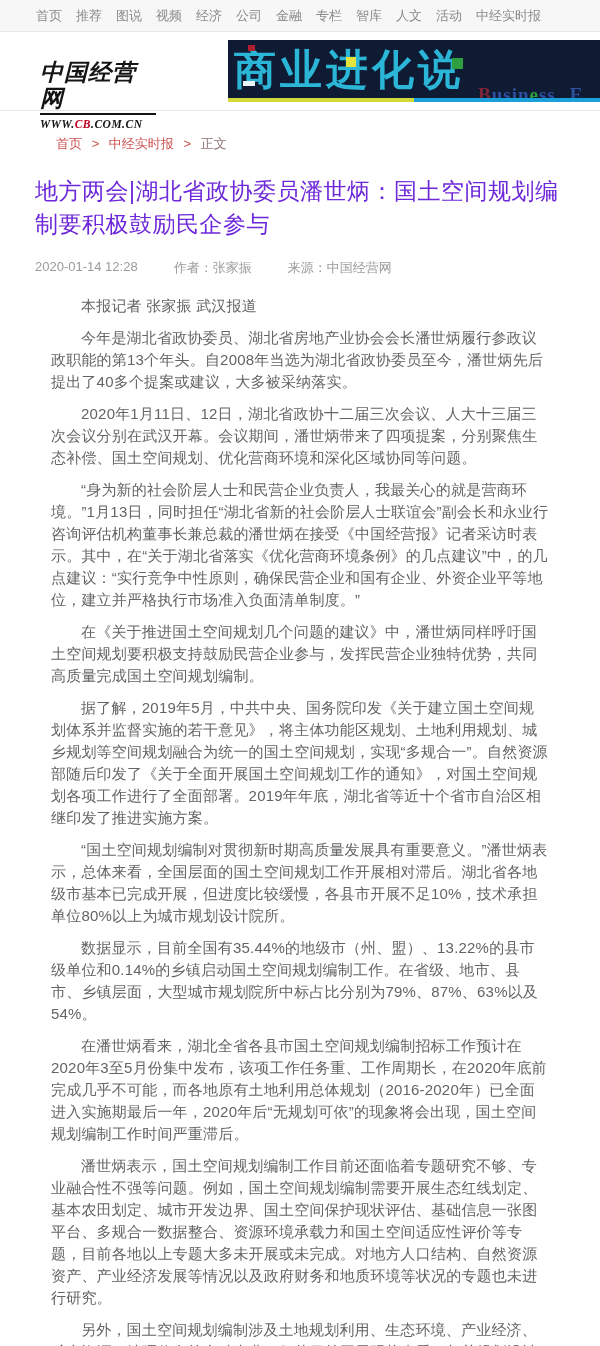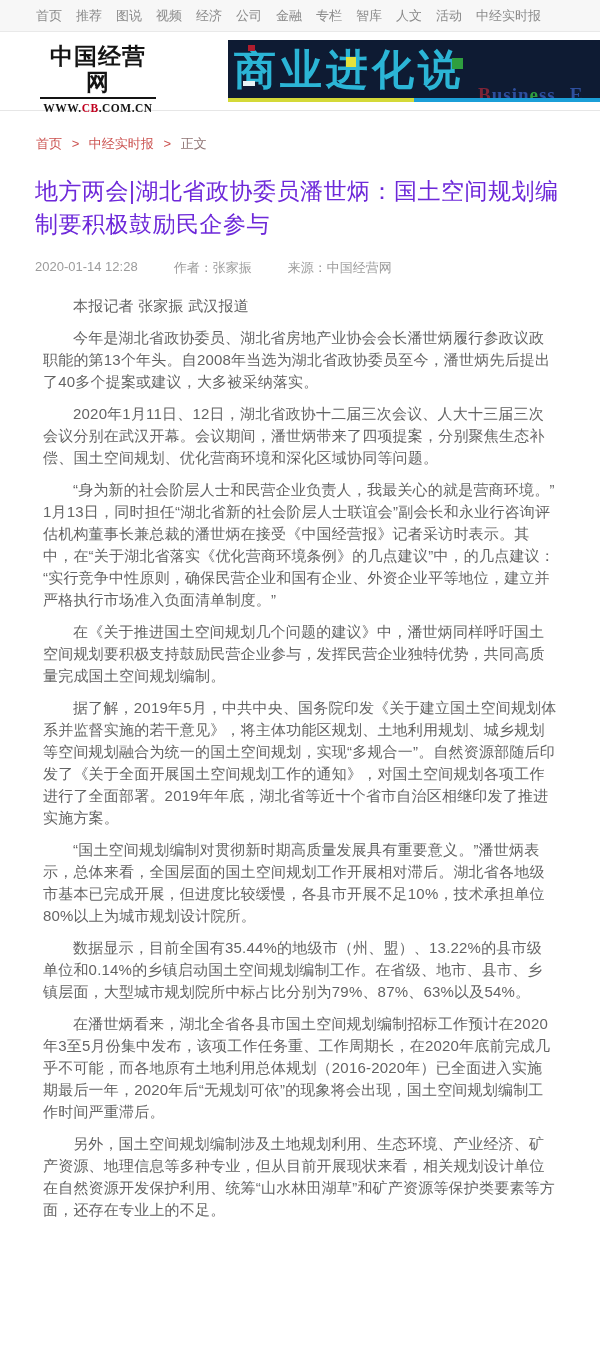--- a/index.html
+++ b/index.html
@@ -10,21 +10,21 @@
   }
   
   .topnav{
     height:31px;background:#f7f7f7;border-bottom:1px solid #e9e9e9;
     display:flex;align-items:center;padding-left:36px;gap:14px;
     font-size:13px;color:#8a8a8a;white-space:nowrap;
   }
   .topnav span{cursor:pointer;}
   
   .header{position:relative;height:78px;background:#fff;border-bottom:1px solid #e6e6e6;}
-  .logo{position:absolute;left:40px;top:12px;width:116px;text-align:center;cursor:pointer;}
+  .logo{position:absolute;left:40px;top:28px;width:116px;text-align:left;cursor:pointer;font-style:italic;}
   .logo-title{
     font-family:"Liberation Serif", serif;font-weight:bold;
     font-size:23px;color:#141414;letter-spacing:1px;line-height:26px;
   }
   .logo-rule{height:2px;background:#141414;margin:1px 0 3px;}
   .logo-url{font-family:"Liberation Serif", serif;font-weight:bold;font-size:11.5px;color:#141414;letter-spacing:.5px;}
   .logo-cb{color:#c1001f;}
   
   .banner{
     position:absolute;left:228px;right:0;top:8px;height:62px;
@@ -44,35 +44,35 @@
   .banner-en .en-cut{margin-left:14px;}
   .accent{position:absolute;}
   .accent-red{left:20px;top:5px;width:7px;height:6px;background:#b01d2e;}
   .accent-white{left:15px;top:41px;width:12px;height:5px;background:#e8f3f5;}
   .accent-yellow{left:118px;top:17px;width:10px;height:10px;background:#e4e23c;}
   .accent-green{left:224px;top:18px;width:11px;height:11px;background:#2f9e3f;}
   .stripe{position:absolute;bottom:0;height:4px;}
   .stripe-yellow{left:0;width:50%;background:#d4d938;}
   .stripe-cyan{right:0;width:50%;background:#1b9fd8;}
   
-  .crumbs{margin:24px 36px 0;font-size:13px;color:#cb5250;}
+  .crumbs{margin:24px 56px 0;font-size:13px;color:#cb5250;}
   .crumbs .lnk{color:#cb5250;cursor:pointer;}
   .crumbs .sep{margin:0 6px;color:#cb5250;}
   .crumbs .current{color:#8f7575;}
   
   .title{
     margin:22px 35px 0;font-size:23px;line-height:33px;color:#6d28d9;
     font-weight:400;letter-spacing:.5px;
   }
   .meta{margin:18px 35px 0;font-size:13px;color:#9b9b9b;display:flex;gap:36px;}
   
   .article{margin:18px 35px 0;padding-bottom:30px;}
   .article p{
     font-size:15px;line-height:22px;color:#646464;
-    text-indent:2em;margin:10px 8px;letter-spacing:.2px;
+    text-indent:2em;margin:10px 16px;letter-spacing:.2px;
   }
 </style>
 </head>
 <body>
 
 <div class="topnav">
   <span>首页</span>
   <span>推荐</span>
   <span>图说</span>
   <span>视频</span>
@@ -122,15 +122,16 @@
 <div class="article">
   <p>本报记者 张家振 武汉报道</p>
   <p>今年是湖北省政协委员、湖北省房地产业协会会长潘世炳履行参政议政职能的第13个年头。自2008年当选为湖北省政协委员至今，潘世炳先后提出了40多个提案或建议，大多被采纳落实。</p>
   <p>2020年1月11日、12日，湖北省政协十二届三次会议、人大十三届三次会议分别在武汉开幕。会议期间，潘世炳带来了四项提案，分别聚焦生态补偿、国土空间规划、优化营商环境和深化区域协同等问题。</p>
   <p>“身为新的社会阶层人士和民营企业负责人，我最关心的就是营商环境。”1月13日，同时担任“湖北省新的社会阶层人士联谊会”副会长和永业行咨询评估机构董事长兼总裁的潘世炳在接受《中国经营报》记者采访时表示。其中，在“关于湖北省落实《优化营商环境条例》的几点建议”中，的几点建议：“实行竞争中性原则，确保民营企业和国有企业、外资企业平等地位，建立并严格执行市场准入负面清单制度。”</p>
   <p>在《关于推进国土空间规划几个问题的建议》中，潘世炳同样呼吁国土空间规划要积极支持鼓励民营企业参与，发挥民营企业独特优势，共同高质量完成国土空间规划编制。</p>
   <p>据了解，2019年5月，中共中央、国务院印发《关于建立国土空间规划体系并监督实施的若干意见》，将主体功能区规划、土地利用规划、城乡规划等空间规划融合为统一的国土空间规划，实现“多规合一”。自然资源部随后印发了《关于全面开展国土空间规划工作的通知》，对国土空间规划各项工作进行了全面部署。2019年年底，湖北省等近十个省市自治区相继印发了推进实施方案。</p>
   <p>“国土空间规划编制对贯彻新时期高质量发展具有重要意义。”潘世炳表示，总体来看，全国层面的国土空间规划工作开展相对滞后。湖北省各地级市基本已完成开展，但进度比较缓慢，各县市开展不足10%，技术承担单位80%以上为城市规划设计院所。</p>
   <p>数据显示，目前全国有35.44%的地级市（州、盟）、13.22%的县市级单位和0.14%的乡镇启动国土空间规划编制工作。在省级、地市、县市、乡镇层面，大型城市规划院所中标占比分别为79%、87%、63%以及54%。</p>
   <p>在潘世炳看来，湖北全省各县市国土空间规划编制招标工作预计在2020年3至5月份集中发布，该项工作任务重、工作周期长，在2020年底前完成几乎不可能，而各地原有土地利用总体规划（2016-2020年）已全面进入实施期最后一年，2020年后“无规划可依”的现象将会出现，国土空间规划编制工作时间严重滞后。</p>
+  <p>潘世炳表示，国土空间规划编制工作目前还面临着专题研究不够、专业融合性不强等问题。例如，国土空间规划编制需要开展生态红线划定、基本农田划定、城市开发边界、国土空间保护现状评估、基础信息一张图平台、多规合一数据整合、资源环境承载力和国土空间适应性评价等专题，目前各地以上专题大多未开展或未完成。对地方人口结构、自然资源资产、产业经济发展等情况以及政府财务和地质环境等状况的专题也未进行研究。</p>
   <p>另外，国土空间规划编制涉及土地规划利用、生态环境、产业经济、矿产资源、地理信息等多种专业，但从目前开展现状来看，相关规划设计单位在自然资源开发保护利用、统筹“山水林田湖草”和矿产资源等保护类要素等方面，还存在专业上的不足。</p>
 
 </div>
 
 </body></html>

